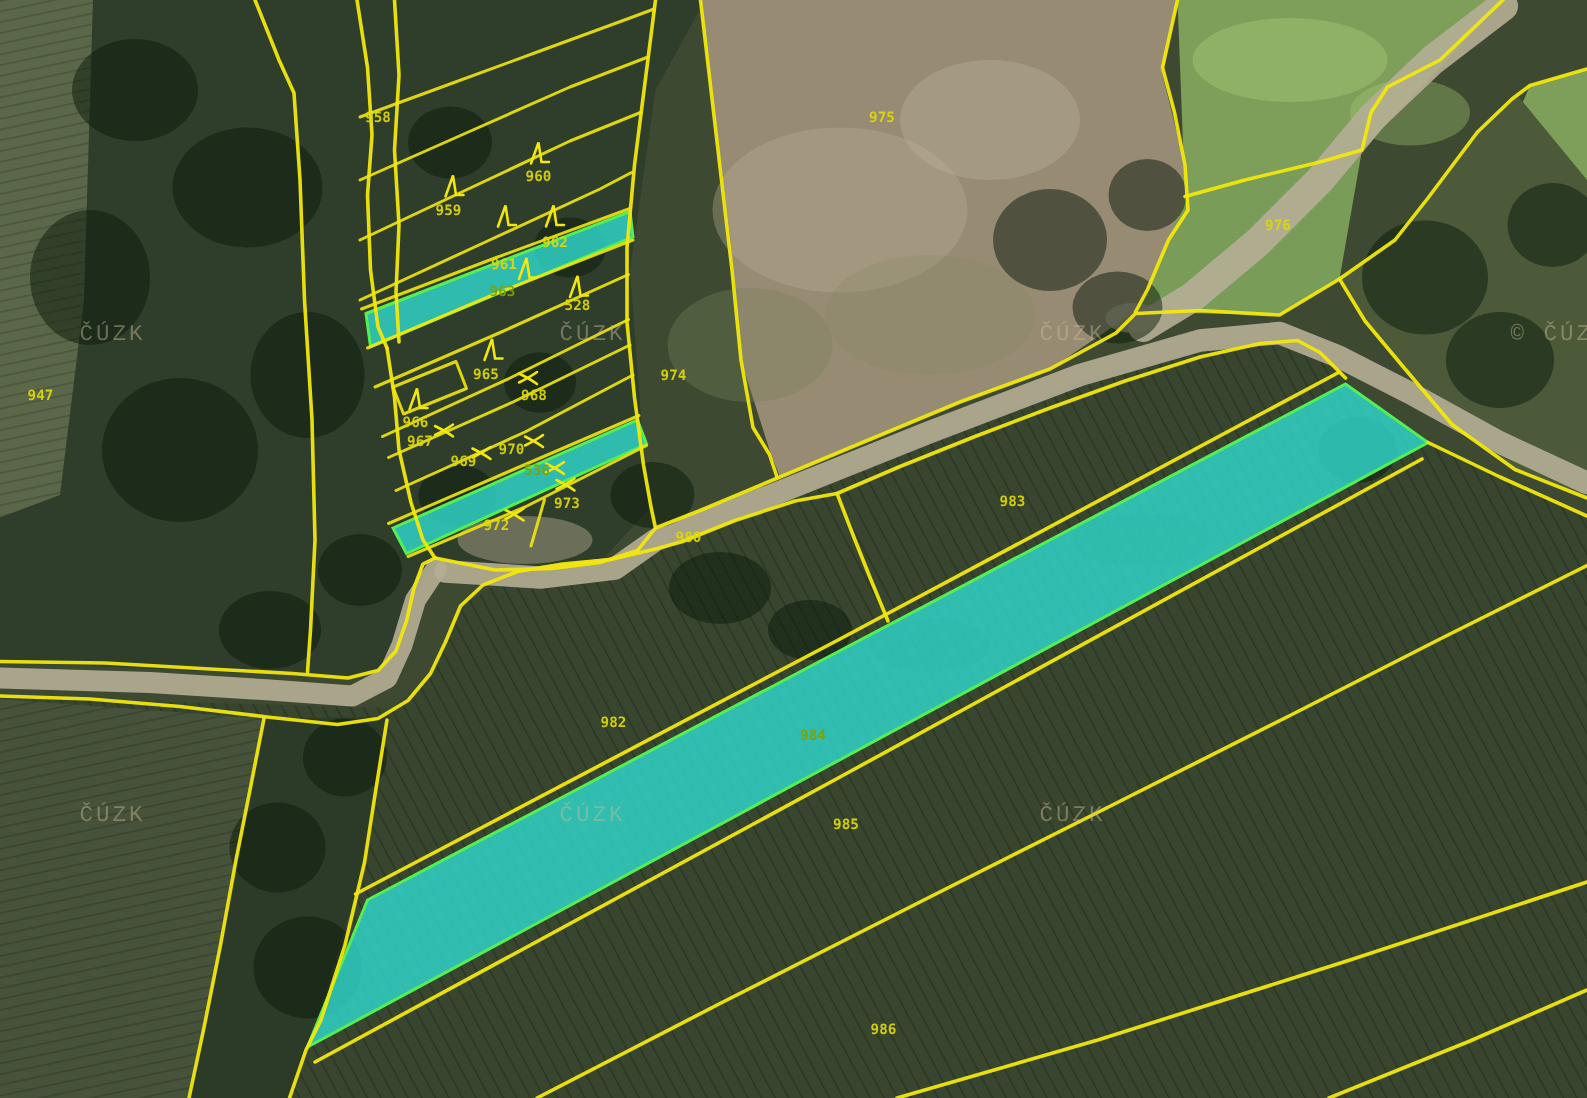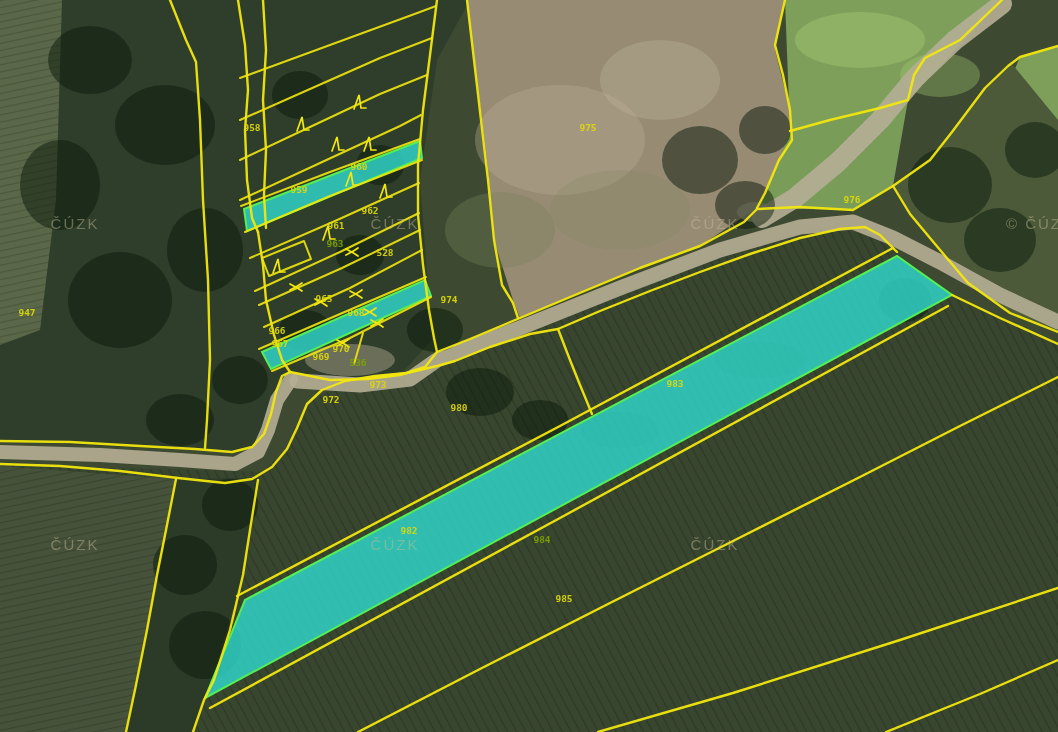--- a/index.html
+++ b/index.html
@@ -20,26 +20,26 @@
   svg{display:block;}
   .yl{fill:none;stroke:var(--boundary_yellow);stroke-width:2.4;stroke-linejoin:round;stroke-linecap:round;opacity:.95;}
   .yl-thin{fill:none;stroke:var(--boundary_yellow);stroke-width:2;stroke-linejoin:round;stroke-linecap:round;opacity:.9;}
   .cy{fill:var(--highlight_fill);fill-opacity:.82;stroke:var(--highlight_border);stroke-width:2;}
   .road{fill:none;stroke:var(--road_tan);stroke-linecap:round;stroke-linejoin:round;opacity:.9;}
   .sym{fill:none;stroke:var(--boundary_yellow);stroke-width:1.7;stroke-linecap:round;}
   .plabel{
     position:absolute;transform:translate(-50%,-50%);
     font-family:"DejaVu Sans Mono","DejaVu Sans",monospace;
     font-size:9.5px;font-weight:bold;color:var(--label_yellow);
-    letter-spacing:0px;white-space:nowrap;opacity:.92;margin-top:48px;
+    letter-spacing:0px;white-space:nowrap;opacity:.92;
   }
   .plabel.oncyan{color:var(--label_on_highlight);}
   .wm{
     position:absolute;transform:translate(-50%,-50%);
-    font-family:Liberation Sans, sans-serif;font-size:15px;
+    font-family:Liberation Mono, monospace;font-size:15px;
     color:var(--watermark_gray);opacity:.45;letter-spacing:2px;white-space:nowrap;
   }
 </style>
 </head>
 <body>
 
 <div id="map-root">
 <svg width="1058" height="732" viewBox="0 0 1058 732">
   <defs>
     <pattern id="rows1" width="8" height="8" patternUnits="userSpaceOnUse" patternTransform="rotate(-28)">
@@ -243,21 +243,21 @@
   <span class="plabel" style="left:299px;top:141px">959</span>
   <span class="plabel" style="left:359px;top:118px">960</span>
   <span class="plabel" style="left:336px;top:177px">961</span>
   <span class="plabel" style="left:370px;top:162px">962</span>
   <span class="plabel oncyan" style="left:335px;top:195px">963</span>
   <span class="plabel" style="left:385px;top:204px">528</span>
   <span class="plabel" style="left:324px;top:250px">965</span>
   <span class="plabel" style="left:277px;top:282px">966</span>
   <span class="plabel" style="left:280px;top:295px">967</span>
   <span class="plabel" style="left:356px;top:264px">968</span>
-  <span class="plabel" style="left:321px;top:308px">969</span>
+  <span class="plabel" style="left:309px;top:308px">969</span>
   <span class="plabel" style="left:341px;top:300px">970</span>
   <span class="plabel oncyan" style="left:358px;top:314px">536</span>
   <span class="plabel" style="left:331px;top:351px">972</span>
   <span class="plabel" style="left:378px;top:336px">973</span>
   <span class="plabel" style="left:449px;top:251px">974</span>
   <span class="plabel" style="left:588px;top:79px">975</span>
   <span class="plabel" style="left:852px;top:151px">976</span>
   <span class="plabel" style="left:459px;top:359px">980</span>
   <span class="plabel" style="left:409px;top:482px">982</span>
   <span class="plabel" style="left:675px;top:335px">983</span>

